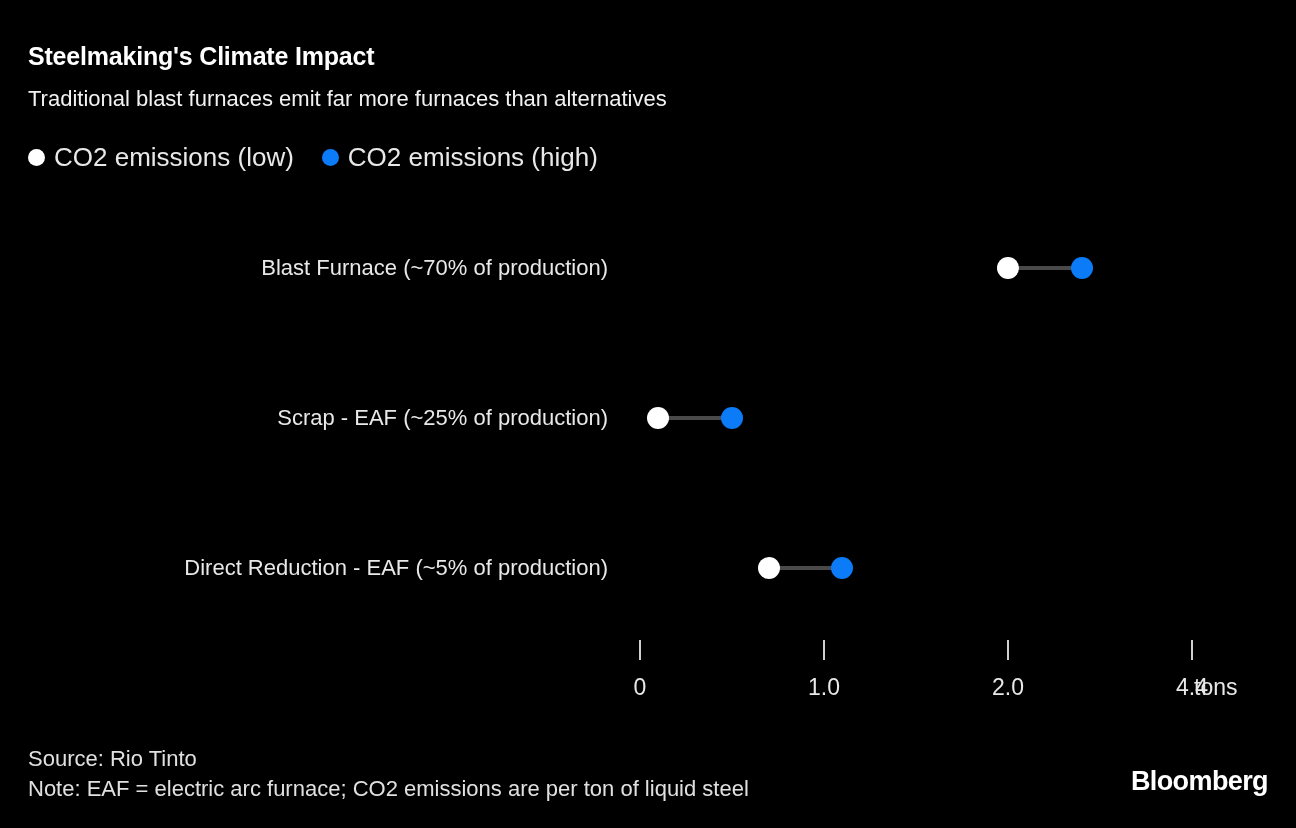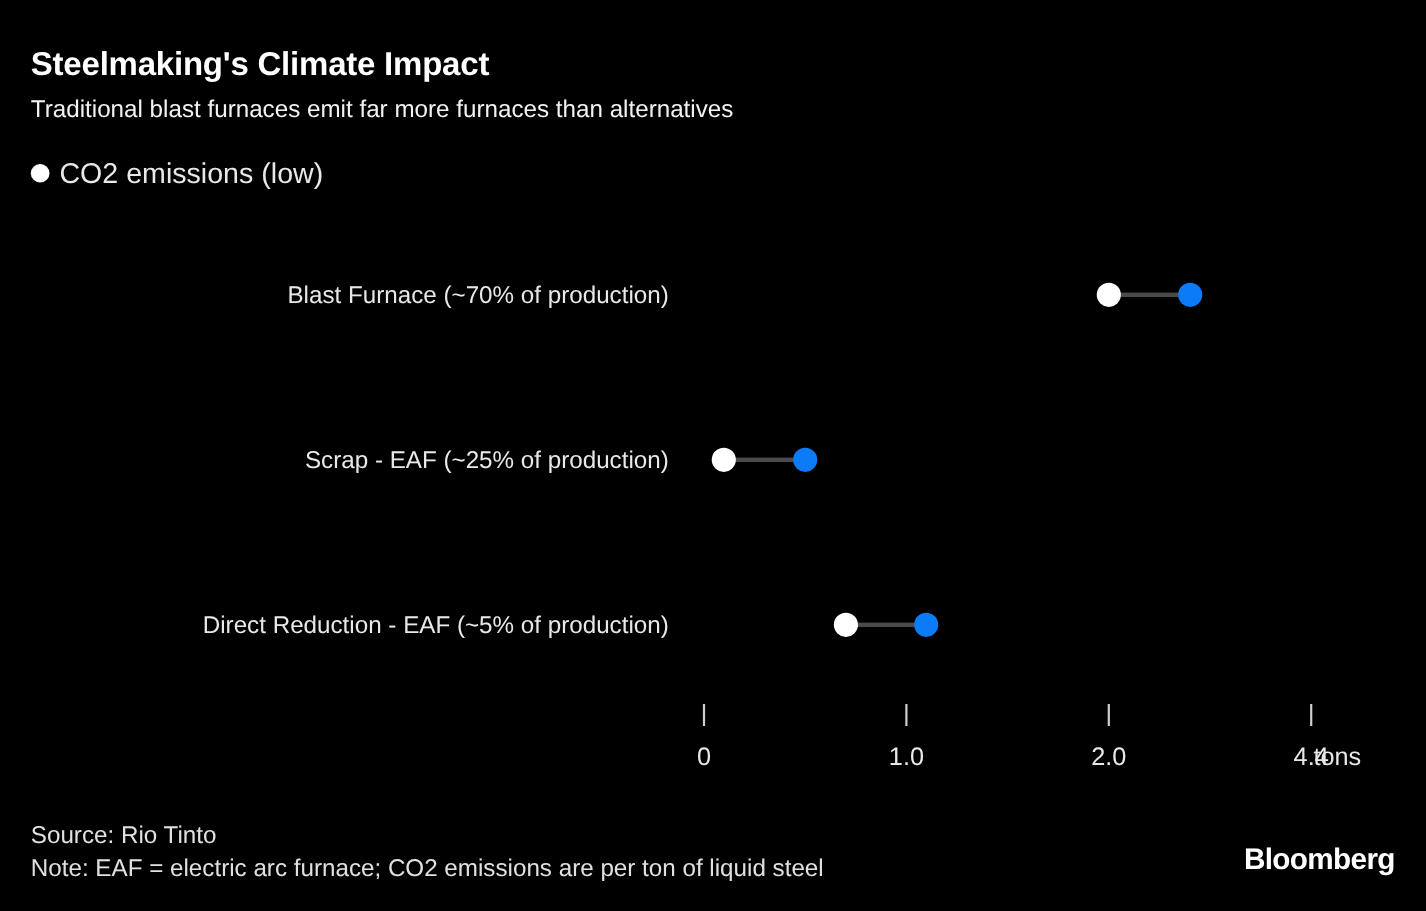--- a/index.html
+++ b/index.html
@@ -15,21 +15,21 @@
     font-family: "Liberation Sans", sans-serif;
     color: #ffffff;
     -webkit-font-smoothing: antialiased;
   }
 
   
   #chart-title {
     position: absolute;
     left: 28px;
     top: 42px;
-    font-size: 30px;
+    font-size: 25px;
     font-weight: bold;
     letter-spacing: -0.2px;
     color: #ffffff;
     white-space: nowrap;
   }
   #chart-subtitle {
     position: absolute;
     left: 28px;
     top: 86px;
     font-size: 22px;
@@ -179,20 +179,24 @@
 <body>
 
 <div id="chart-title">Steelmaking's Climate Impact</div>
 
 <div id="chart-subtitle">Traditional blast furnaces emit far more furnaces than alternatives</div>
 
 <div id="legend">
   <div class="legend-item">
     <span class="legend-swatch" style="background: rgb(255, 255, 255);"></span>
     <span class="legend-label">CO2 emissions (low)</span>
+  </div>
+  <div class="legend-item">
+    <span class="legend-swatch" style="background: rgb(11, 123, 247);"></span>
+    <span class="legend-label">CO2 emissions (high)</span>
   </div>
 </div>
 
 <div id="plot">
   <div id="plot-rows">
       <div class="plot-row" style="top: 238px;">
         <div class="row-label">Blast Furnace (~70% of production)</div>
         <div class="row-connector" style="left: 1008px; width: 73.6px; background: rgb(74, 74, 74);"></div>
         <div class="row-dot dot-low" style="left: 1008px; background: rgb(255, 255, 255);"></div>
         <div class="row-dot dot-high" style="left: 1081.6px; background: rgb(11, 123, 247);"></div>

